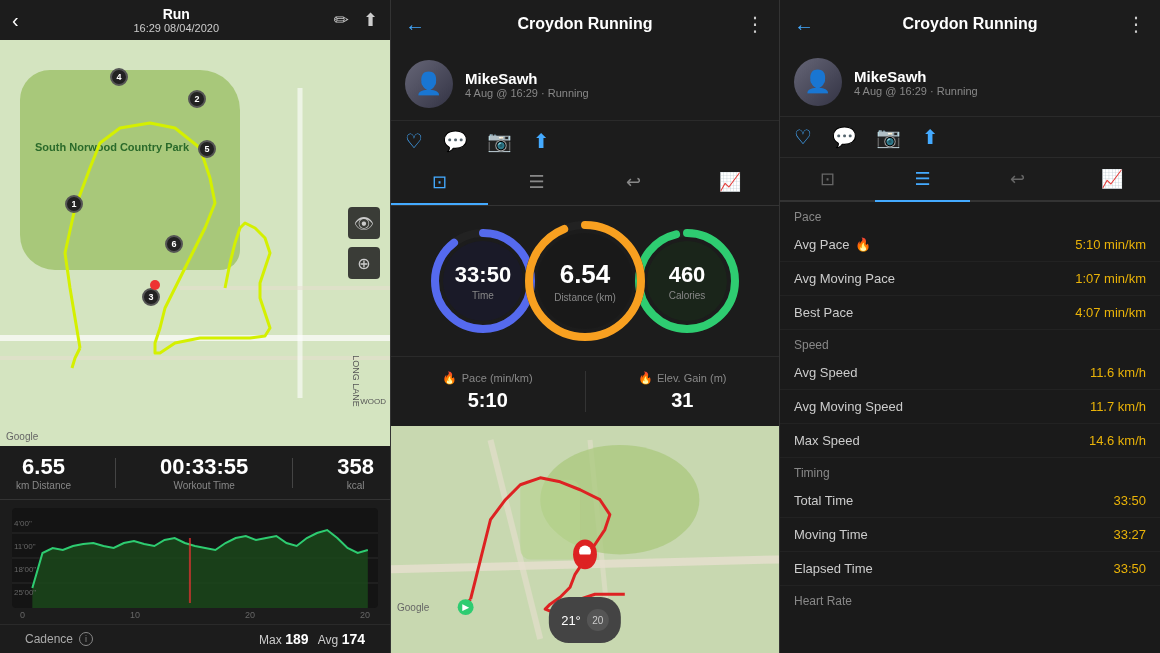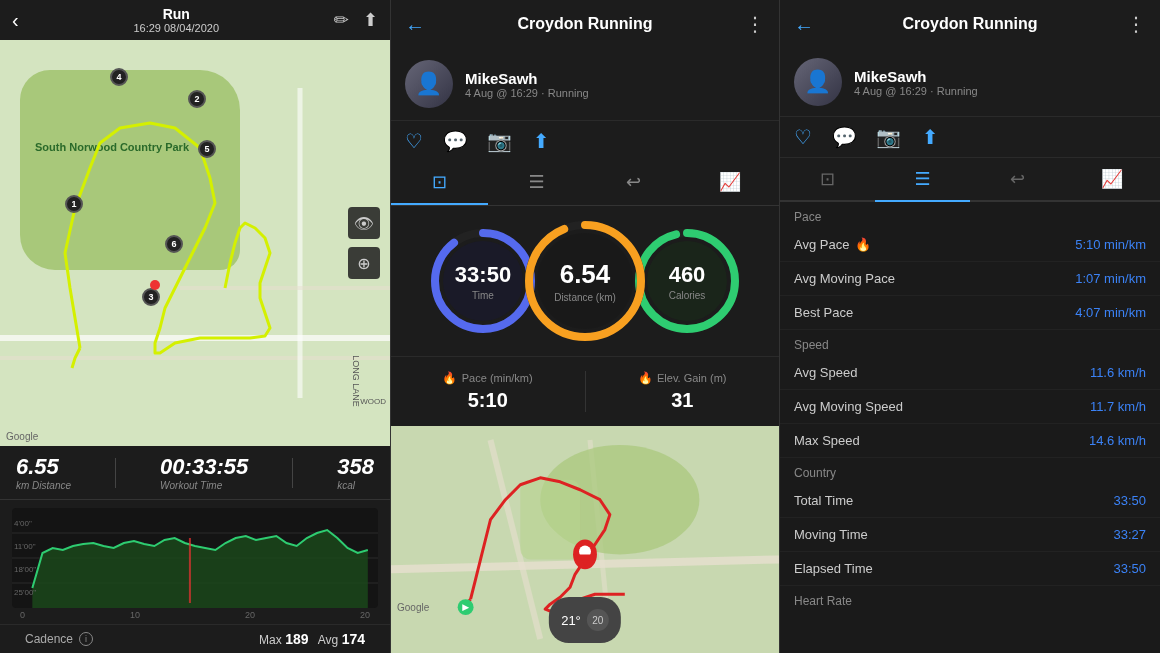--- a/index.html
+++ b/index.html
@@ -162,21 +162,21 @@
 
     .map-stats {
       background: #1c1c1c;
       padding: 8px 16px;
       display: flex;
       align-items: center;
       justify-content: space-between;
     }
 
     .stat-item {
-      font-style: italic;
+      text-align: center;
     }
 
     .stat-value {
       font-size: 22px;
       font-weight: bold;
       color: #fff;
     }
 
     .stat-label {
       font-size: 10px;
@@ -657,21 +657,21 @@
     .stats-row-label {
       font-size: 13px;
       color: #ccc;
       display: flex;
       align-items: flex-end;
       gap: 6px;
     }
 
     .stats-row-value {
       font-size: 13px;
-      color: #3b82f6;
+      color: #eab308;
       font-weight: 500;
     }
 
     .fire-icon {
       color: #f84;
       font-size: 13px;
     }
 
     
     .stats-table::-webkit-scrollbar {
@@ -1006,21 +1006,21 @@
     <div class="stats-row">
       <span class="stats-row-label">Avg Moving Speed</span>
       <span class="stats-row-value">11.7 km/h</span>
     </div>
 
     <div class="stats-row">
       <span class="stats-row-label">Max Speed</span>
       <span class="stats-row-value">14.6 km/h</span>
     </div>
 
-    <div class="stats-section-header">Country</div>
+    <div class="stats-section-header">Timing</div>
 
     <div class="stats-row">
       <span class="stats-row-label">Total Time</span>
       <span class="stats-row-value">33:50</span>
     </div>
 
     <div class="stats-row">
       <span class="stats-row-label">Moving Time</span>
       <span class="stats-row-value">33:27</span>
     </div>

